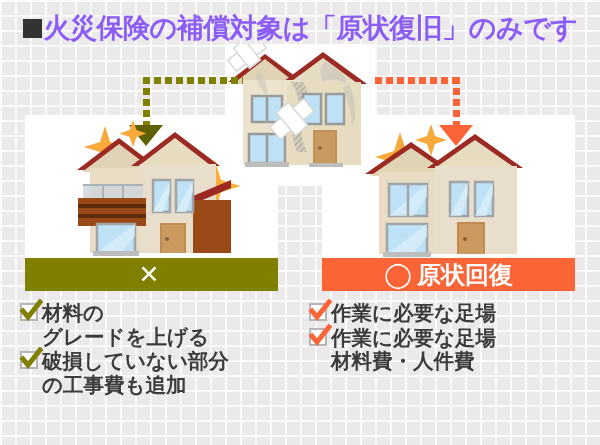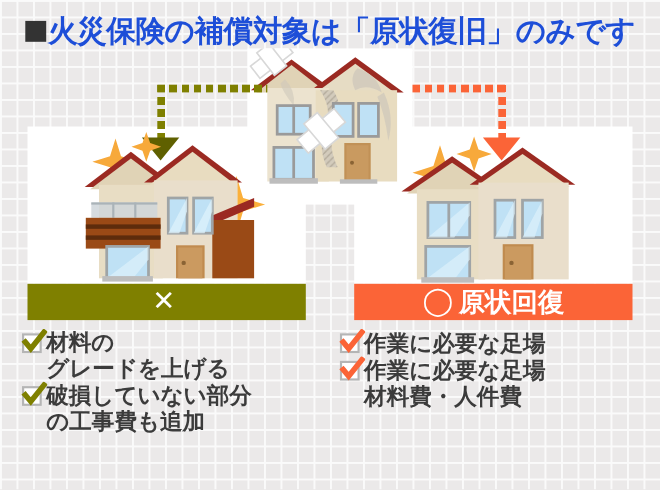--- a/index.html
+++ b/index.html
@@ -15,21 +15,21 @@
     background-color:#ebe9e9;
     background-image:
       linear-gradient(to right, #fafafa 0 2px, transparent 2px),
       linear-gradient(to bottom, #fafafa 0 2px, transparent 2px);
     background-size:15px 15px;
   }
   
   #title{
     position:absolute;left:0;top:10px;width:600px;
     text-align:center;
-    font-size:27px;font-weight:bold;color:#1d4ed8;
+    font-size:27px;font-weight:bold;color:#8b5cf6;
     letter-spacing:-0.5px;white-space:nowrap;
   }
   .sq-bullet{
     display:inline-block;width:19px;height:19px;background:#333;
     vertical-align:-1px;margin-right:2px;
   }
   
   .panel{
     position:absolute;background:#fff;
   }
@@ -43,21 +43,21 @@
     color:#fff;font-size:24px;font-weight:bold;
     display:flex;align-items:center;justify-content:center;
     white-space:nowrap;letter-spacing:0px;
   }
   #banner-left{left:25px;background:#7f8000;}
   #banner-right{left:322px;background:#fb6437;}
   .mark{font-size:25px;margin-right:5px;line-height:1;}
 
   
   .list{position:absolute;top:301px;width:270px;}
-  #list-left{left:20px;font-family:Liberation Serif, serif;}
+  #list-left{left:20px;}
   #list-right{left:309px;}
   .li{
     display:flex;align-items:flex-start;
     font-size:20.5px;font-weight:bold;color:#3b3b3b;
     line-height:23.5px;margin-bottom:1px;
     white-space:pre-line;
   }
   .cbx{
     position:relative;flex:0 0 auto;
     width:18px;height:18px;margin:2px 4px 0 0;

